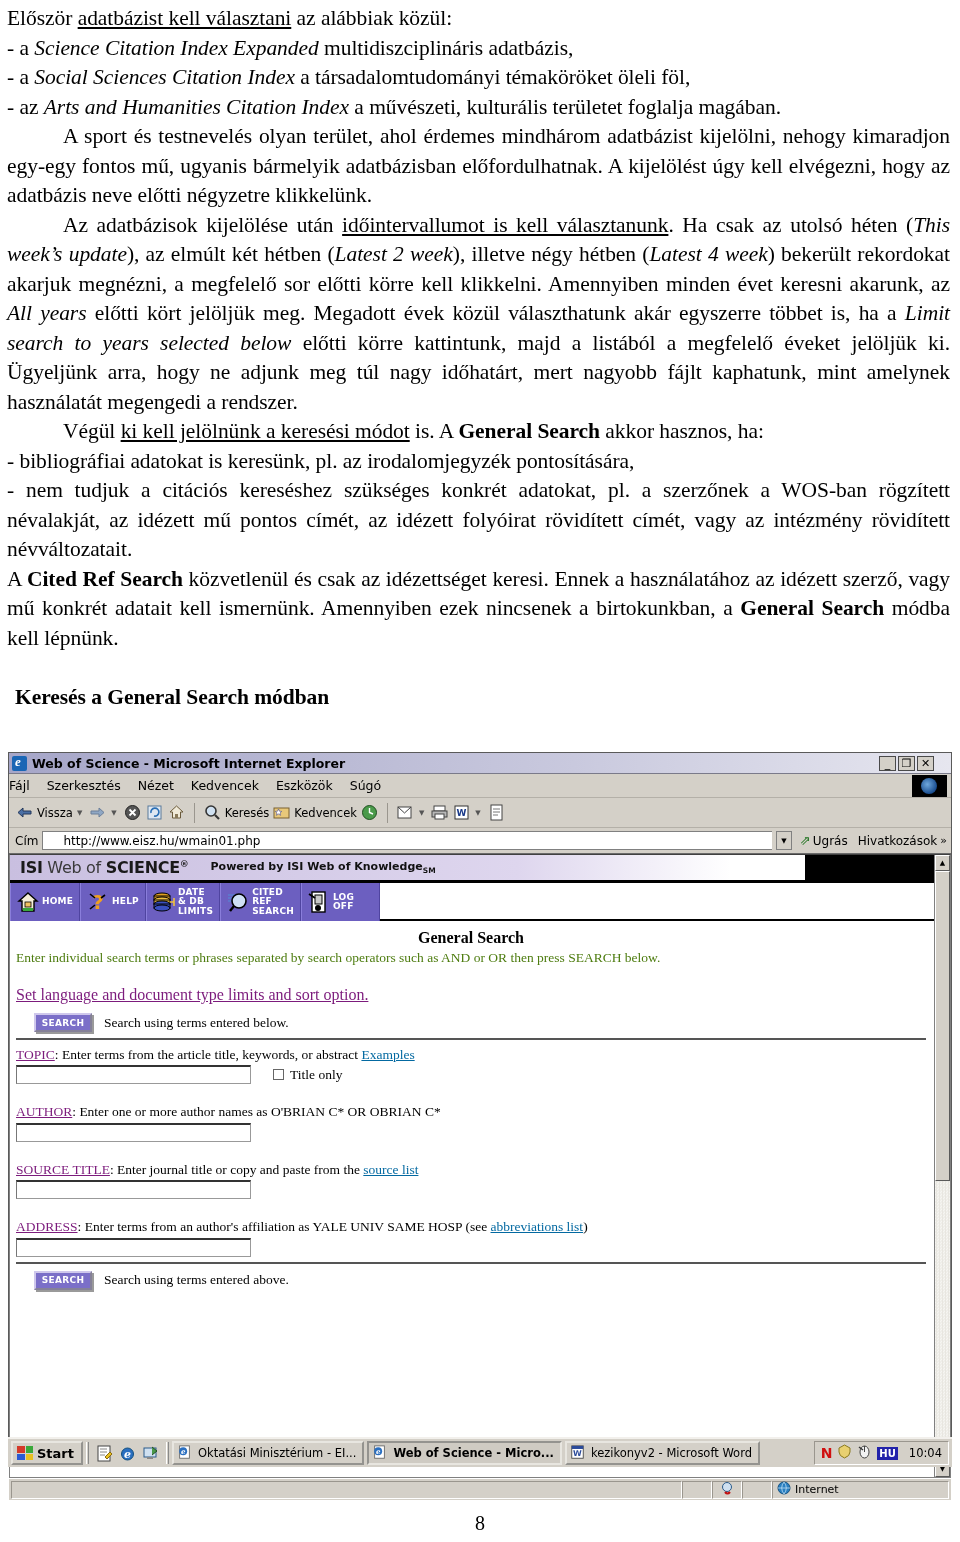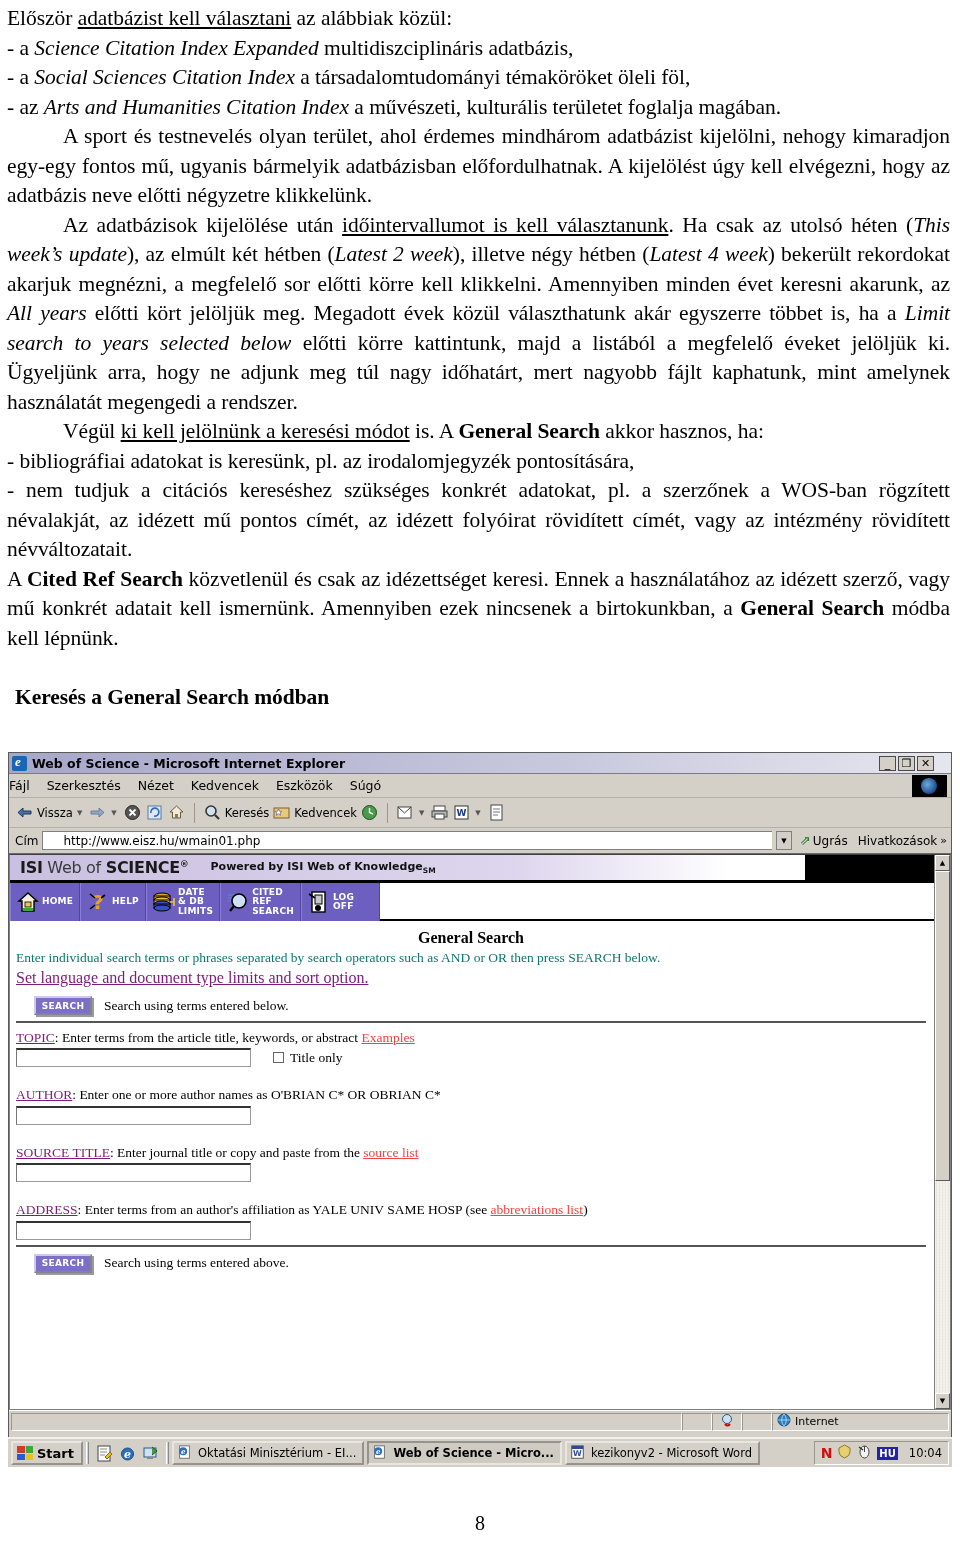--- a/index.html
+++ b/index.html
@@ -144,21 +144,21 @@
     border: 1px solid #808080;
     display: flex; align-items: center; justify-content: center;
     font-size: 7px;
   }
   .addr-go { font-size: 12px; display: flex; align-items: center; gap: 2px; margin-left: 4px; }
   .addr-links { font-size: 12px; display: flex; align-items: center; gap: 3px; margin-left: 6px; }
 
   
   .viewport {
     position: relative;
-    height: 556px;
+    height: 624px;
     background: #fff;
     border: 1px solid #808080;
     border-top: 1px solid #404040;
     overflow: hidden;
     display: flex;
   }
   .page {
     flex: 1;
     position: relative;
     background: #fff;
@@ -214,21 +214,21 @@
   .wos-body { padding: 4px 8px 0 6px; }
   .wos-title {
     text-align: center;
     font-family: "Liberation Serif", serif;
     font-size: 16px; font-weight: bold;
     margin: 4px 0 3px 0;
     color: #000;
   }
   .wos-intro {
     font-family: "Liberation Serif", serif;
-    font-size: 13.5px; color: #0f766e; margin-bottom: 1px;
+    font-size: 13.5px; color: #4d7c0f; margin-bottom: 18px;
   }
   .wos-link-big {
     font-family: "Liberation Serif", serif;
     font-size: 16px; color: #7c1b7c;
     text-decoration: underline;
     display: inline-block; margin: 2px 0 6px 0;
   }
   .srch-row { display: flex; align-items: center; gap: 12px; margin: 3px 0 6px 18px; }
   .srch-btn {
     width: 58px; height: 19px;
@@ -239,21 +239,21 @@
     letter-spacing: 0.3px;
     box-shadow: 2px 2px 0 #9a9a9a;
   }
   .srch-note { font-family: "Liberation Serif", serif; font-size: 13.5px; }
   .hr-line { border: none; border-top: 2px solid #555; margin: 5px 0 7px 0; }
   .field-label {
     font-family: "Liberation Serif", serif;
     font-size: 13.5px; margin-bottom: 2px;
   }
   .field-label .fl-key { color: #7c1b7c; text-decoration: underline; }
-  .field-label .fl-link { color: #ef4444; text-decoration: underline; }
+  .field-label .fl-link { color: #0369a1; text-decoration: underline; }
   .field-row { display: flex; align-items: center; gap: 22px; }
   .text-in {
     width: 235px; height: 19px;
     background: #fff;
     border: 1px solid #999;
     border-top: 2px solid #333;
     border-left: 1px solid #777;
   }
   .cbx-wrap { display: flex; align-items: center; gap: 6px; font-family: "Liberation Serif", serif; font-size: 13.5px; }
   .cbx { width: 11px; height: 11px; border: 1px solid #666; background: #fff; }

